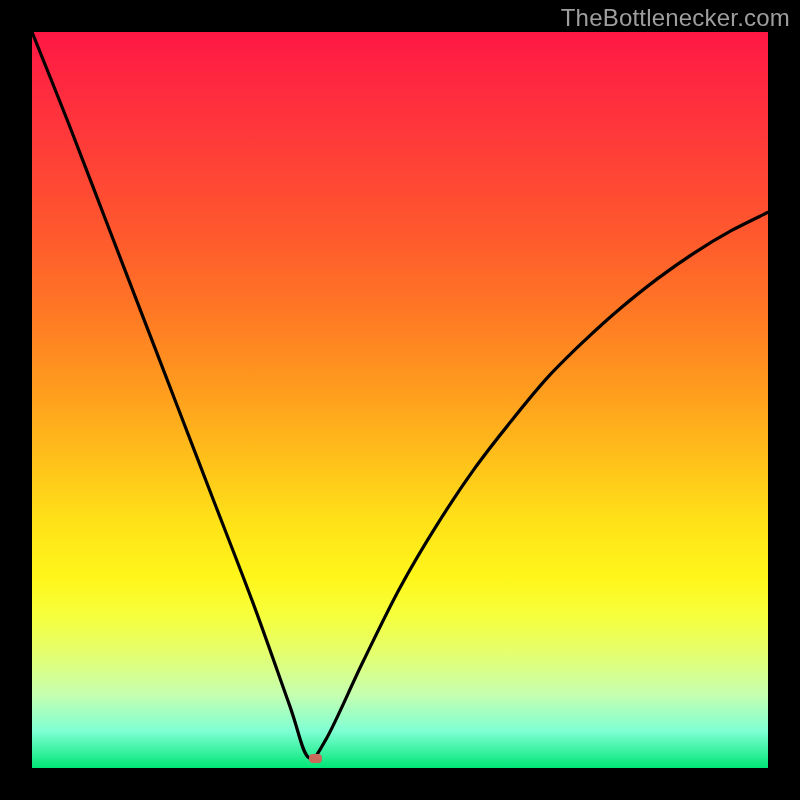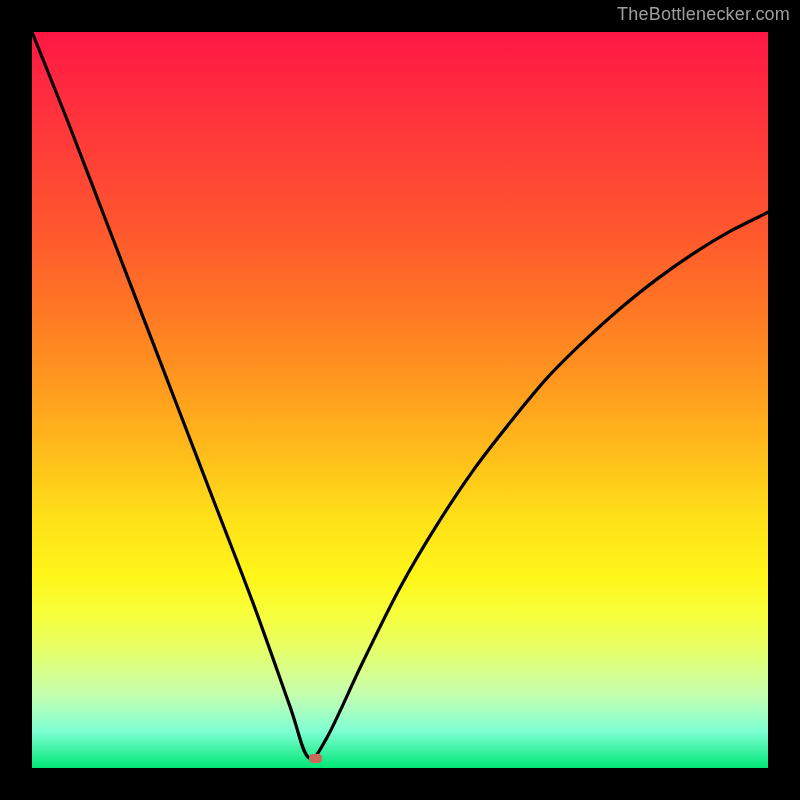--- a/index.html
+++ b/index.html
@@ -37,21 +37,21 @@
     position: absolute;
     left: 0; top: 0;
     width: 100%;
     height: 100%;
   }
   .watermark {
     position: absolute;
     top: 4px;
     right: 10px;
     font-family: Arial, Helvetica, sans-serif;
-    font-size: 18px;
+    font-size: 24px;
     font-weight: 500;
     color: #9e9e9e;
     letter-spacing: 0.2px;
   }
   .marker {
     position: absolute;
     width: 13px;
     height: 9px;
     border-radius: 4px / 4px;
     background: #c96a5a;

